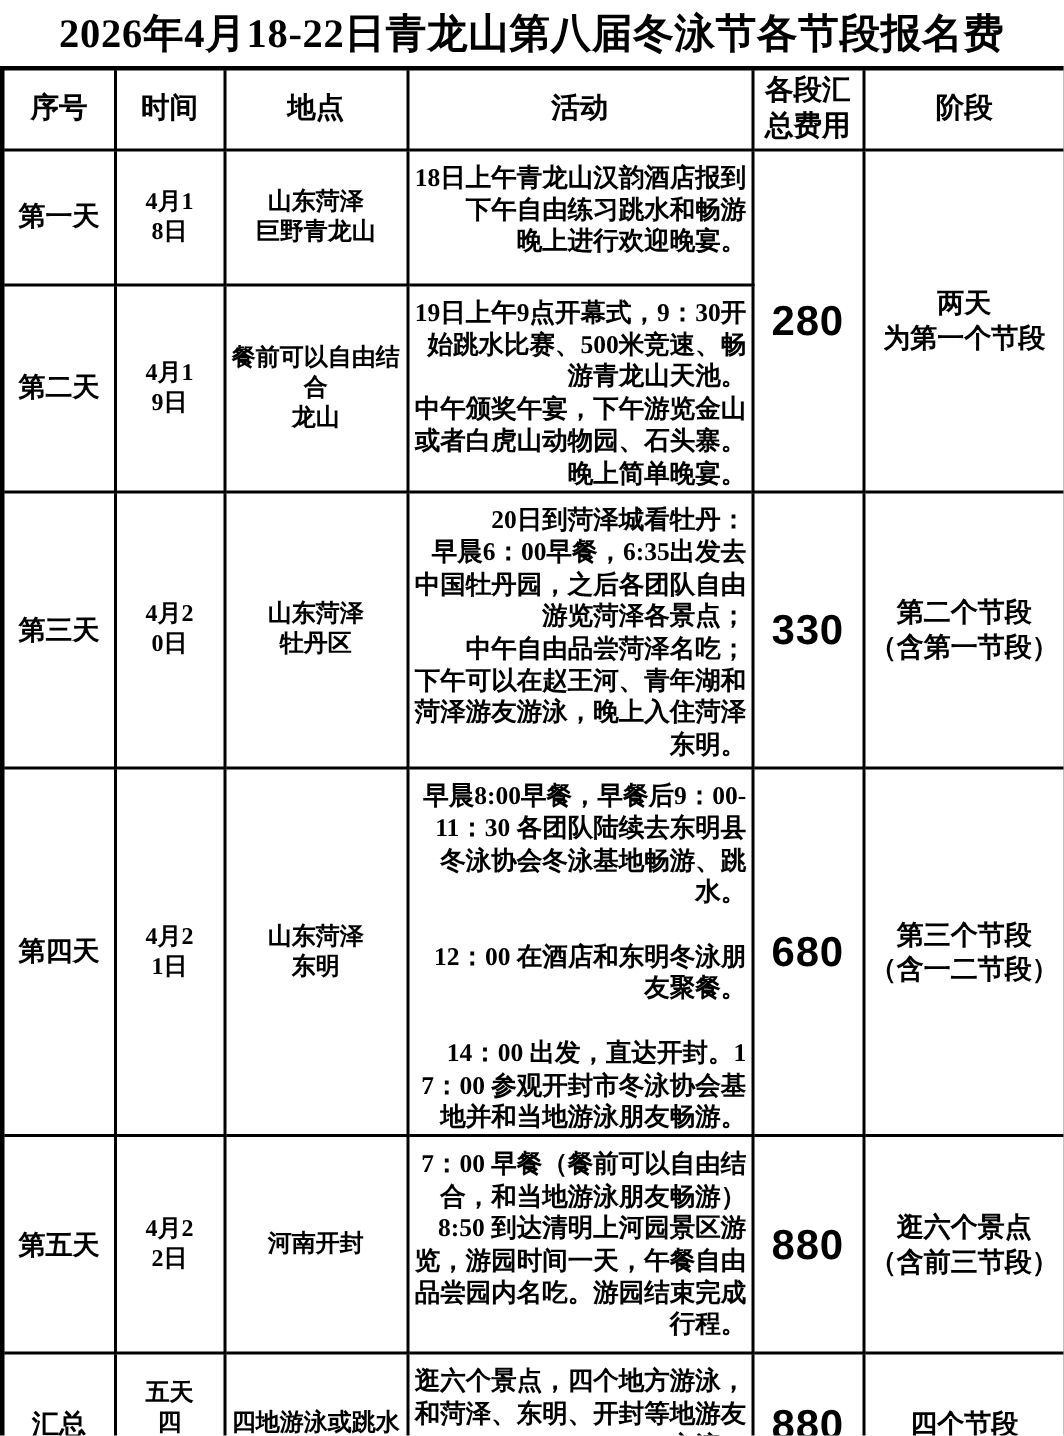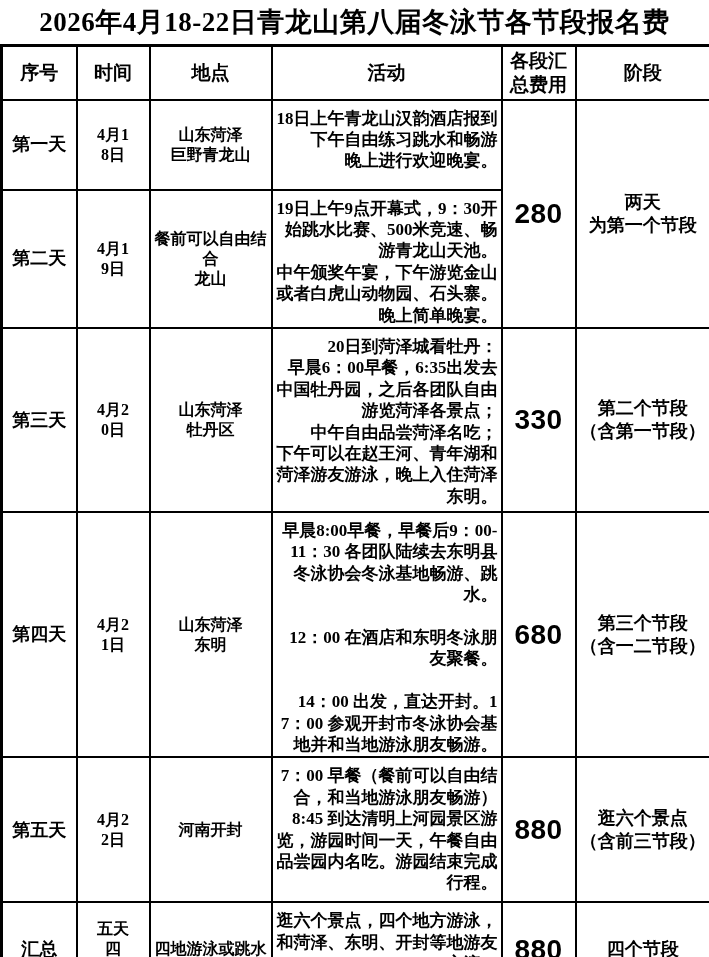--- a/index.html
+++ b/index.html
@@ -149,21 +149,21 @@
     <td class="c-mid c-fee">680</td>
     <td class="c-mid c-stage">第三个节段
 （含一二节段）</td>
   </tr>
 
   <tr style="height:145px">
     <td class="c-mid c-idx">第五天</td>
     <td class="c-mid c-time">4月22日</td>
     <td class="c-mid c-loc">河南开封</td>
     <td class="c-act">7：00 早餐（餐前可以自由结合，和当地游泳朋友畅游）
-8:45 到达清明上河园景区游览，游园时间一天，午餐自由品尝园内名吃。游园结束完成行程。</td>
+8:50 到达清明上河园景区游览，游园时间一天，午餐自由品尝园内名吃。游园结束完成行程。</td>
     <td class="c-mid c-fee">880</td>
     <td class="c-mid c-stage">逛六个景点
 （含前三节段）</td>
   </tr>
 
   <tr style="height:75px">
     <td class="c-mid c-idx">汇总</td>
     <td class="c-mid c-time">五天四
 夜</td>
     <td class="c-mid c-loc">四地游泳或跳水</td>

